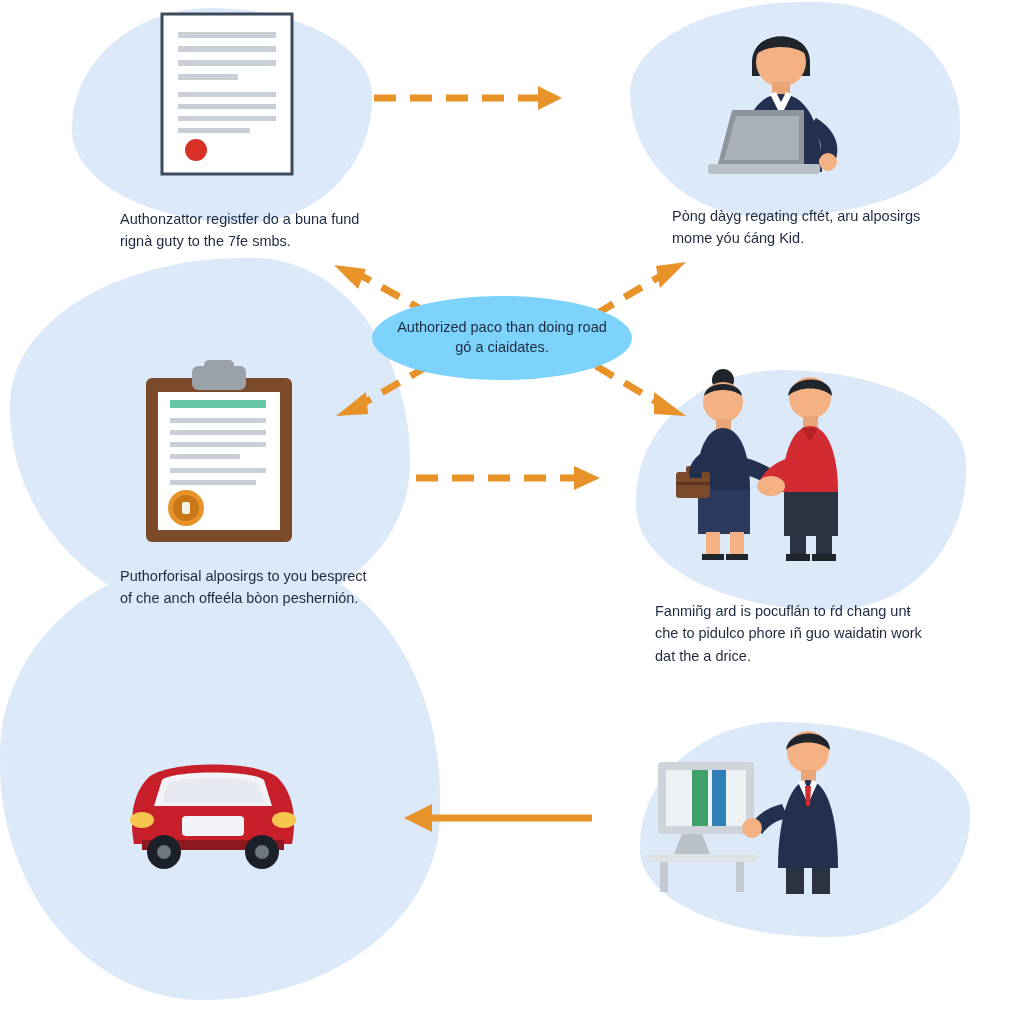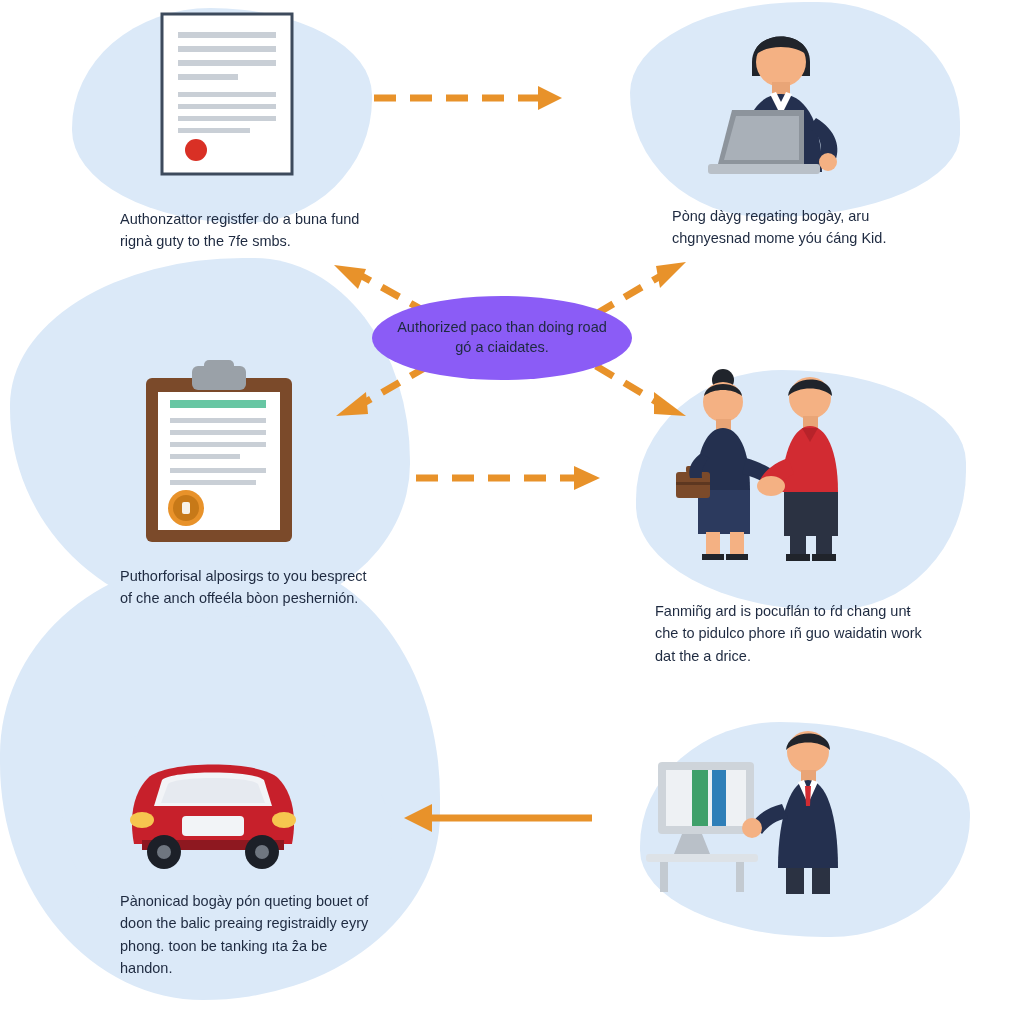--- a/index.html
+++ b/index.html
@@ -55,21 +55,21 @@
     border-radius: 50% 42% 56% 48% / 46% 56% 44% 56%;
   }
 
   
   .hub {
     position: absolute;
     left: 372px;
     top: 296px;
     width: 260px;
     height: 84px;
-    background: #8b5cf6;
+    background: #7dd3fc;
     border-radius: 50%;
     display: flex;
     align-items: center;
     justify-content: center;
     text-align: center;
     padding: 0 18px;
     box-sizing: border-box;
   }
   .hub-text {
     font-size: 14.5px;
@@ -280,18 +280,17 @@
   <svg class="arrow-svg" style="left:400px; top:798px;" width="200" height="40" viewBox="0 0 200 40">
     <line x1="30" y1="20" x2="192" y2="20" stroke="#e8922a" stroke-width="7" stroke-linecap="butt"></line>
     <path d="M32 6 L4 20 L32 34 Z" fill="#e8922a"></path>
   </svg>
 
   <div class="hub">
     <div class="hub-text">Authorized paco than doing road gó a ciaidates.</div>
   </div>
 
   <div class="caption cap-1">Authonzattor registfer do a buna fund rignà guty to the 7fe smbs.</div>
-  <div class="caption cap-2">Pòng dàyg regating bogày, aru chgnyesnad mome yóu ćáng Kid.</div>
+  <div class="caption cap-2">Pòng dàyg regating cftét, aru alposirgs mome yóu ćáng Kid.</div>
   <div class="caption cap-4">Fanmiñg ard is pocuflán to ŕd chang unŧ che to pidulco phore ıñ guo waidatin work dat the a drice.</div>
   <div class="caption cap-3">Puthorforisal alposirgs to you besprect of che anch offeéla bòon peshernión.</div>
-  <div class="caption cap-5">Pànonicad bogày pón queting bouet of doon the balic preaing registraidly eyry phong. toon be tanking ıta ẑa be handon.</div>
 
 </div>
 
 </body></html>

